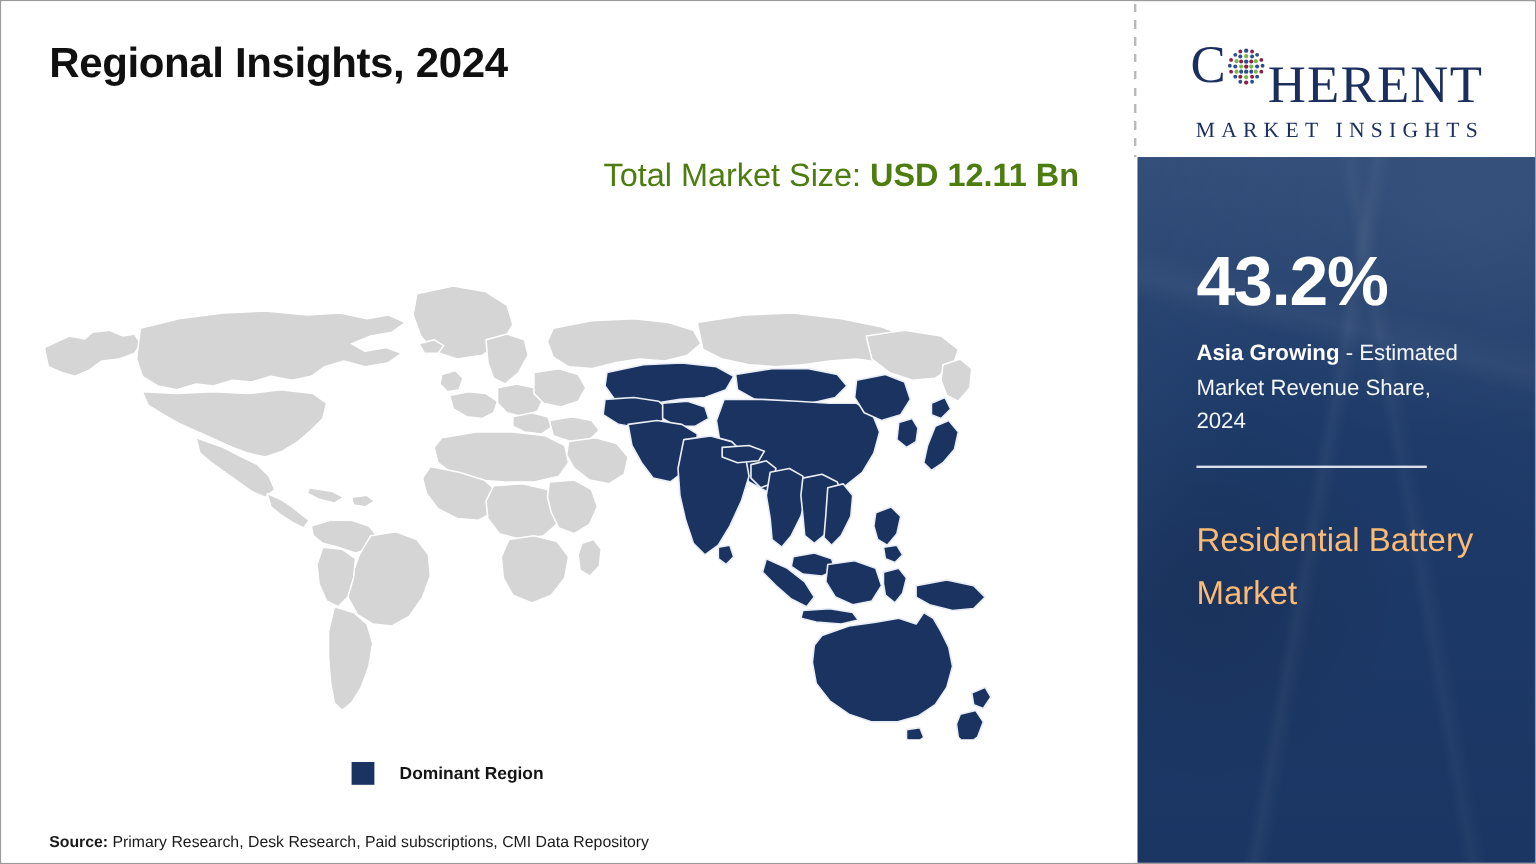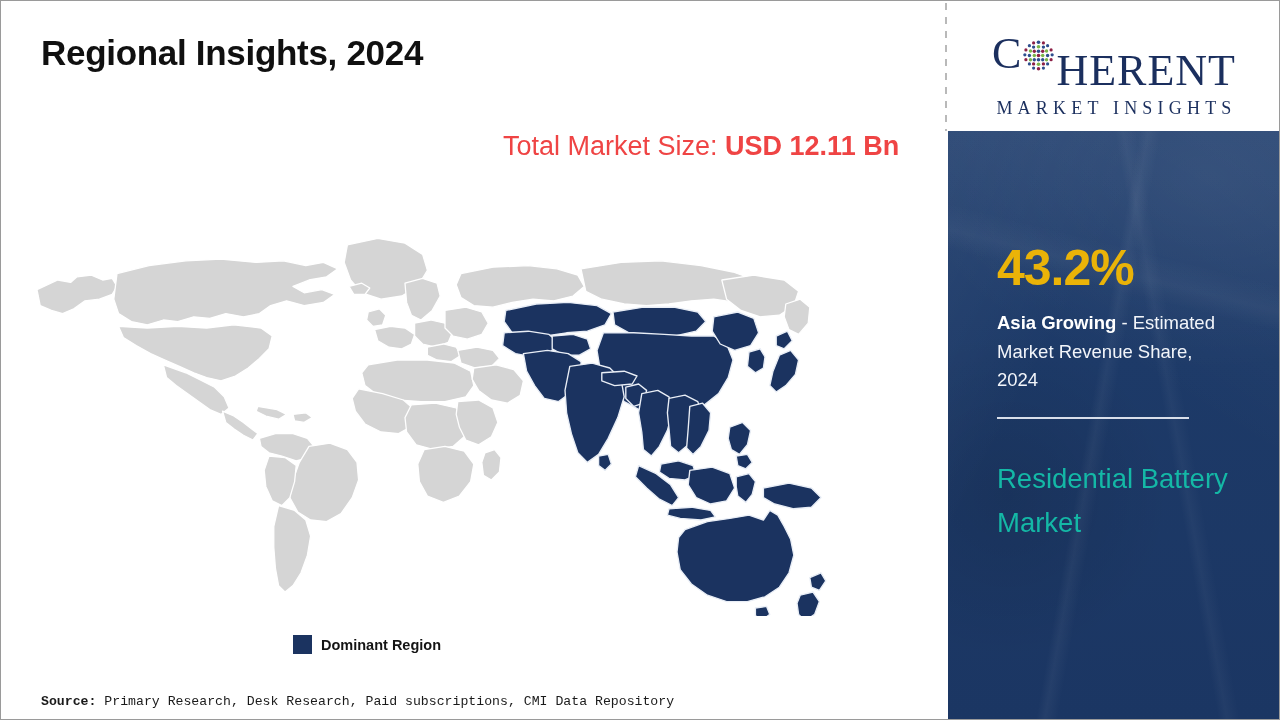--- a/index.html
+++ b/index.html
@@ -24,45 +24,45 @@
   }
 
   #page-title {
     position:absolute; left:40px; top:32px;
     font-size:35px; font-weight:bold; color:#101010;
     letter-spacing:-0.3px; white-space:nowrap;
   }
 
   #market-size {
     position:absolute; left:502px; top:126px; width:410px;
-    font-size:27px; color:#ef4444; line-height:1.45;
+    font-size:27px; color:#4d7c0f; line-height:1.45;
   }
   #market-size .lbl { font-weight:normal; }
   #market-size .val { font-weight:bold; }
 
   
   #map-wrap {
     position:absolute; left:28px; top:215px;
     width:800px; height:400px;
   }
   #map-wrap svg { width:100%; height:100%; display:block; }
 
   
   #legend {
     position:absolute; left:292px; top:634px;
     display:flex; align-items:center; gap:52px;
   }
-  .legend-item { display:flex; align-items:center; gap:9px; }
+  .legend-item { display:flex; align-items:center; gap:21px; }
   .legend-swatch { width:19px; height:19px; display:block; }
   .legend-label { font-size:14.5px; font-weight:bold; color:#141414; white-space:nowrap; }
 
   
   #source-line {
     position:absolute; left:40px; top:693px;
-    font-size:13.2px; color:#1a1a1a; white-space:nowrap;font-family:Liberation Mono, monospace;
+    font-size:13.2px; color:#1a1a1a; white-space:nowrap;
   }
   #source-line .src-k { font-weight:bold; }
 
   
   #dashed-sep {
     position:absolute; left:944px; top:2px; width:2px; height:128px;
     background:repeating-linear-gradient(to bottom,#b9b9b9 0px,#b9b9b9 7px,transparent 7px,transparent 14px);
   }
 
   
@@ -103,35 +103,35 @@
   #stat-panel .tex::after {
     content:""; position:absolute; inset:0;
     background:
       linear-gradient(100deg, transparent 44%, rgba(255,255,255,.045) 46%, transparent 49%),
       linear-gradient(80deg, transparent 62%, rgba(255,255,255,.035) 64%, transparent 67%),
       linear-gradient(14deg, transparent 70%, rgba(255,255,255,.04) 73%, transparent 77%);
   }
   #stat-inner { position:relative; padding:0 46px 0 49px; }
 
   #stat-value {
-    margin-top:112px;
-    font-size:50px; font-weight:bold; color:#eab308;
+    margin-top:75px;
+    font-size:58px; font-weight:bold; color:#ffffff;
     letter-spacing:-1px; line-height:1;
   }
   #stat-desc {
     margin-top:16px;
     font-size:18.5px; color:#f2f5fa; line-height:1.55; max-width:240px;
   }
   #stat-desc .region { font-weight:bold; color:#ffffff; }
   #stat-rule {
     margin-top:22px; width:192px; height:1.6px; background:#e8edf5; opacity:.92;
   }
   #stat-market {
     margin-top:38px;
-    font-size:27.5px; font-weight:300; color:#14b8a6; line-height:1.62; max-width:250px;
+    font-size:27.5px; font-weight:300; color:#fdba74; line-height:1.62; max-width:250px;
   }
 </style>
 </head>
 <body>
 
 <div id="canvas">
 
   <div id="main-area">
 
     <div id="page-title">Regional Insights, 2024</div>

